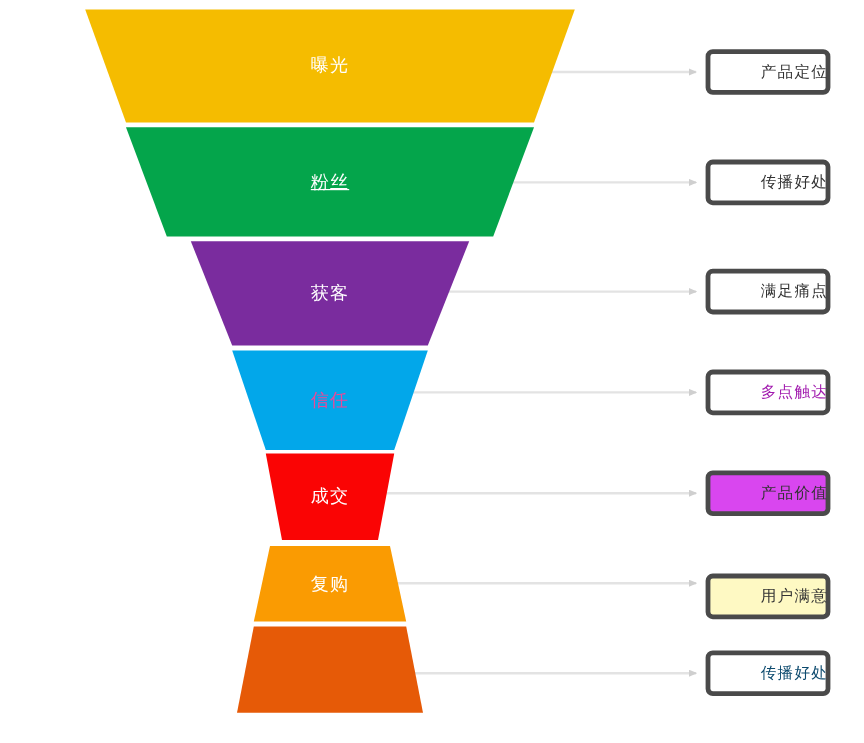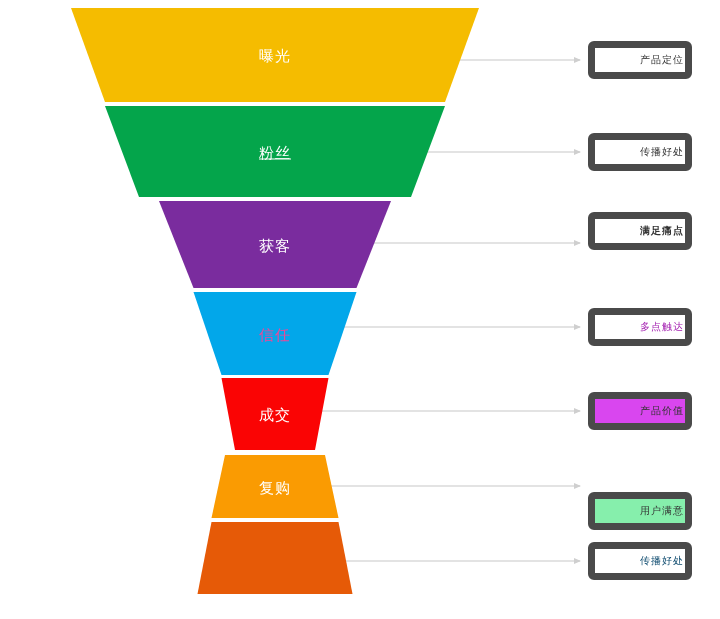--- a/index.html
+++ b/index.html
@@ -34,25 +34,25 @@
     letter-spacing: 1px;
     white-space: nowrap;
     transform: translate(-50%, -50%);
     pointer-events: none;
   }
   .callout-box {
     position: absolute;
     box-sizing: border-box;
     width: 104px;
     height: 38px;
-    border: 7px solid #4d7c0f;
+    border: 4px solid #4d7c0f;
     border-radius: 6px;
     background: #ffffff;
     color: #333333;
-    font-size: 10px;
+    font-size: 13px;
     letter-spacing: 1px;
     display: flex;
     align-items: center;
     justify-content: center;
     white-space: nowrap;
     padding-left: 44px;
   }
 </style>
 </head>
 <body>
@@ -89,20 +89,20 @@
       <div class="seg-label" style="left: 275px; top: 55px; color: rgb(255, 255, 255);">曝光</div>
       <div class="seg-label" style="left: 275px; top: 151.5px; color: rgb(255, 255, 255); text-decoration: underline;">粉丝</div>
       <div class="seg-label" style="left: 275px; top: 244.5px; color: rgb(255, 255, 255);">获客</div>
       <div class="seg-label" style="left: 275px; top: 333.5px; color: #ec4899; text-align: right;">信任</div>
       <div class="seg-label" style="left: 275px; top: 414px; color: rgb(255, 255, 255);">成交</div>
       <div class="seg-label" style="left: 275px; top: 486.5px; color: rgb(255, 255, 255);">复购</div>
     </div>
   <div id="callout-layer">
       <div class="callout-box" style="left: 588px; top: 41px; border-color: rgb(74, 74, 74); background: rgb(255, 255, 255); color: rgb(51, 51, 51);">产品定位</div>
       <div class="callout-box" style="left: 588px; top: 133px; border-color: rgb(74, 74, 74); background: rgb(255, 255, 255); color: rgb(51, 51, 51);">传播好处</div>
-      <div class="callout-box" style="left: 588px; top: 212px; border-color: rgb(74, 74, 74); background: rgb(255, 255, 255); color: rgb(51, 51, 51); font-weight: bold;">满足痛点</div>
+      <div class="callout-box" style="left: 588px; top: 224px; border-color: rgb(74, 74, 74); background: rgb(255, 255, 255); color: rgb(51, 51, 51);">满足痛点</div>
       <div class="callout-box" style="left: 588px; top: 308px; border-color: rgb(74, 74, 74); background: rgb(255, 255, 255); color: #a21caf;">多点触达</div>
       <div class="callout-box" style="left: 588px; top: 392px; border-color: rgb(74, 74, 74); background: #d946ef; color: rgb(51, 51, 51);">产品价值</div>
-      <div class="callout-box" style="left: 588px; top: 492px; border-color: rgb(74, 74, 74); background: #86efac; color: rgb(51, 51, 51);">用户满意</div>
+      <div class="callout-box" style="left: 588px; top: 478px; border-color: rgb(74, 74, 74); background: #fef9c3; color: rgb(51, 51, 51);">用户满意</div>
       <div class="callout-box" style="left: 588px; top: 542px; border-color: rgb(74, 74, 74); background: rgb(255, 255, 255); color: #0c4a6e;">传播好处</div>
     </div>
 
 </div>
 
 </body></html>

